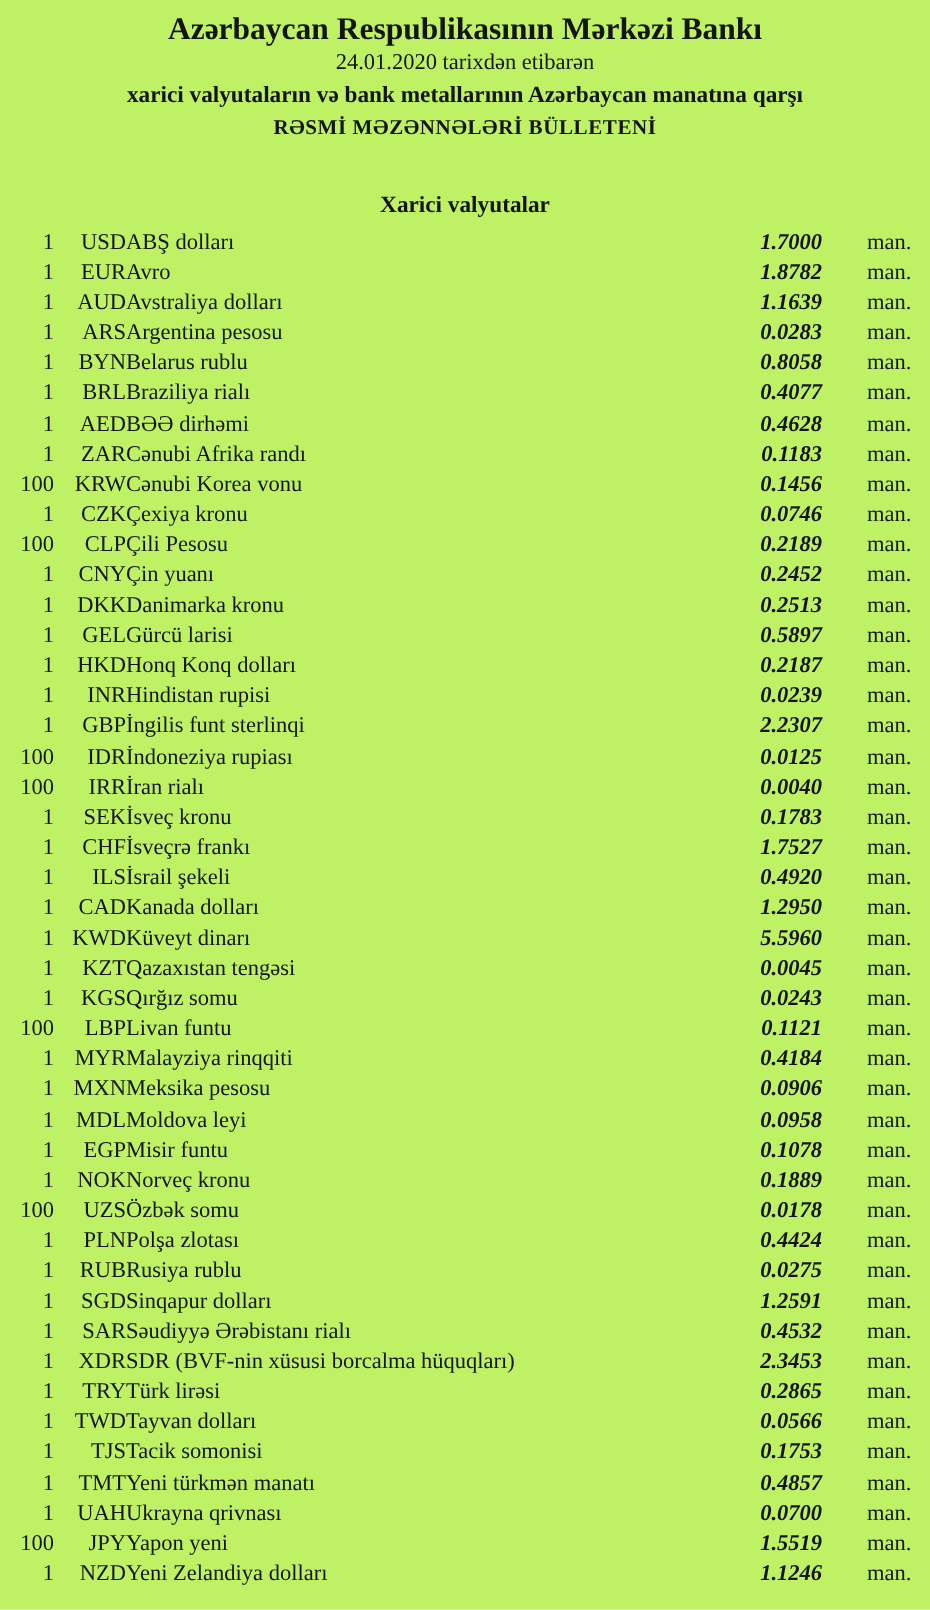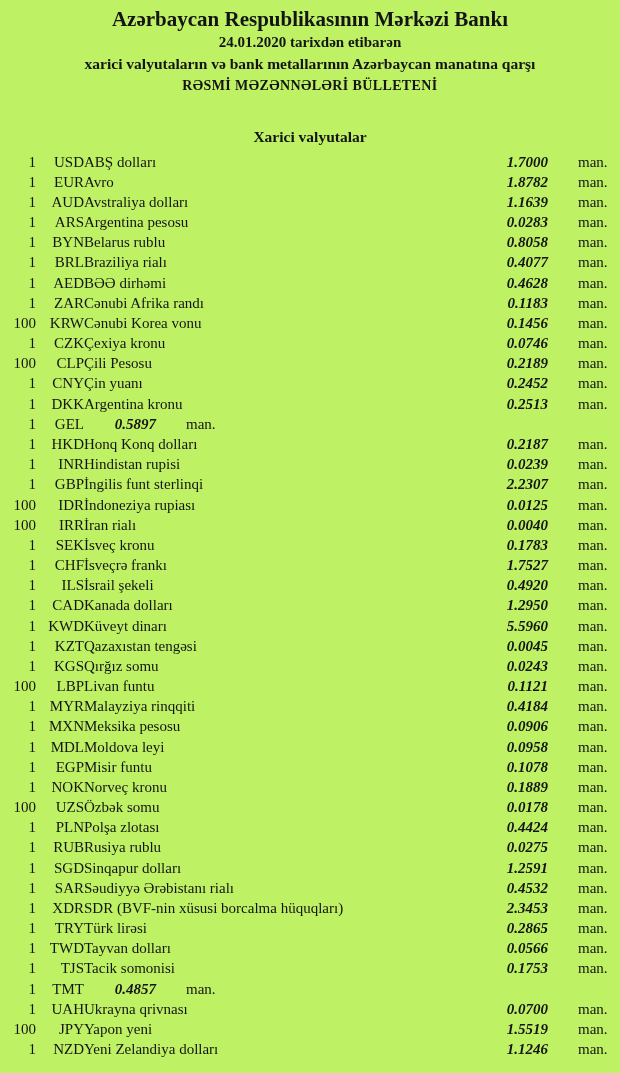--- a/index.html
+++ b/index.html
@@ -24,21 +24,21 @@
     padding-top: 6px;
   }
   .bank-title {
     font-size: 21px;
     font-weight: bold;
     line-height: 26px;
     margin: 0;
   }
   .date-line {
     font-size: 15px;
-    font-weight: bold;
+    font-weight: normal;
     line-height: 21px;
   }
   .subject-line {
     font-size: 15.5px;
     font-weight: bold;
     line-height: 22px;
   }
   .bulletin-title {
     font-size: 14px;
     font-weight: bold;
@@ -197,28 +197,29 @@
     <span class="qty">1</span>
     <span class="code">CNY</span>
     <span class="name">Çin yuanı</span>
     <span class="rate">0.2452</span>
     <span class="unit">man.</span>
   </div>
 
   <div class="row">
     <span class="qty">1</span>
     <span class="code">DKK</span>
-    <span class="name">Argentina kronu</span>
+    <span class="name">Danimarka kronu</span>
     <span class="rate">0.2513</span>
     <span class="unit">man.</span>
   </div>
 
   <div class="row">
     <span class="qty">1</span>
     <span class="code">GEL</span>
+    <span class="name">Gürcü larisi</span>
     <span class="rate">0.5897</span>
     <span class="unit">man.</span>
   </div>
 
   <div class="row">
     <span class="qty">1</span>
     <span class="code">HKD</span>
     <span class="name">Honq Konq dolları</span>
     <span class="rate">0.2187</span>
     <span class="unit">man.</span>
@@ -428,20 +429,21 @@
     <span class="qty">1</span>
     <span class="code">TJS</span>
     <span class="name">Tacik somonisi</span>
     <span class="rate">0.1753</span>
     <span class="unit">man.</span>
   </div>
 
   <div class="row">
     <span class="qty">1</span>
     <span class="code">TMT</span>
+    <span class="name">Yeni türkmən manatı</span>
     <span class="rate">0.4857</span>
     <span class="unit">man.</span>
   </div>
 
   <div class="row">
     <span class="qty">1</span>
     <span class="code">UAH</span>
     <span class="name">Ukrayna qrivnası</span>
     <span class="rate">0.0700</span>
     <span class="unit">man.</span>

